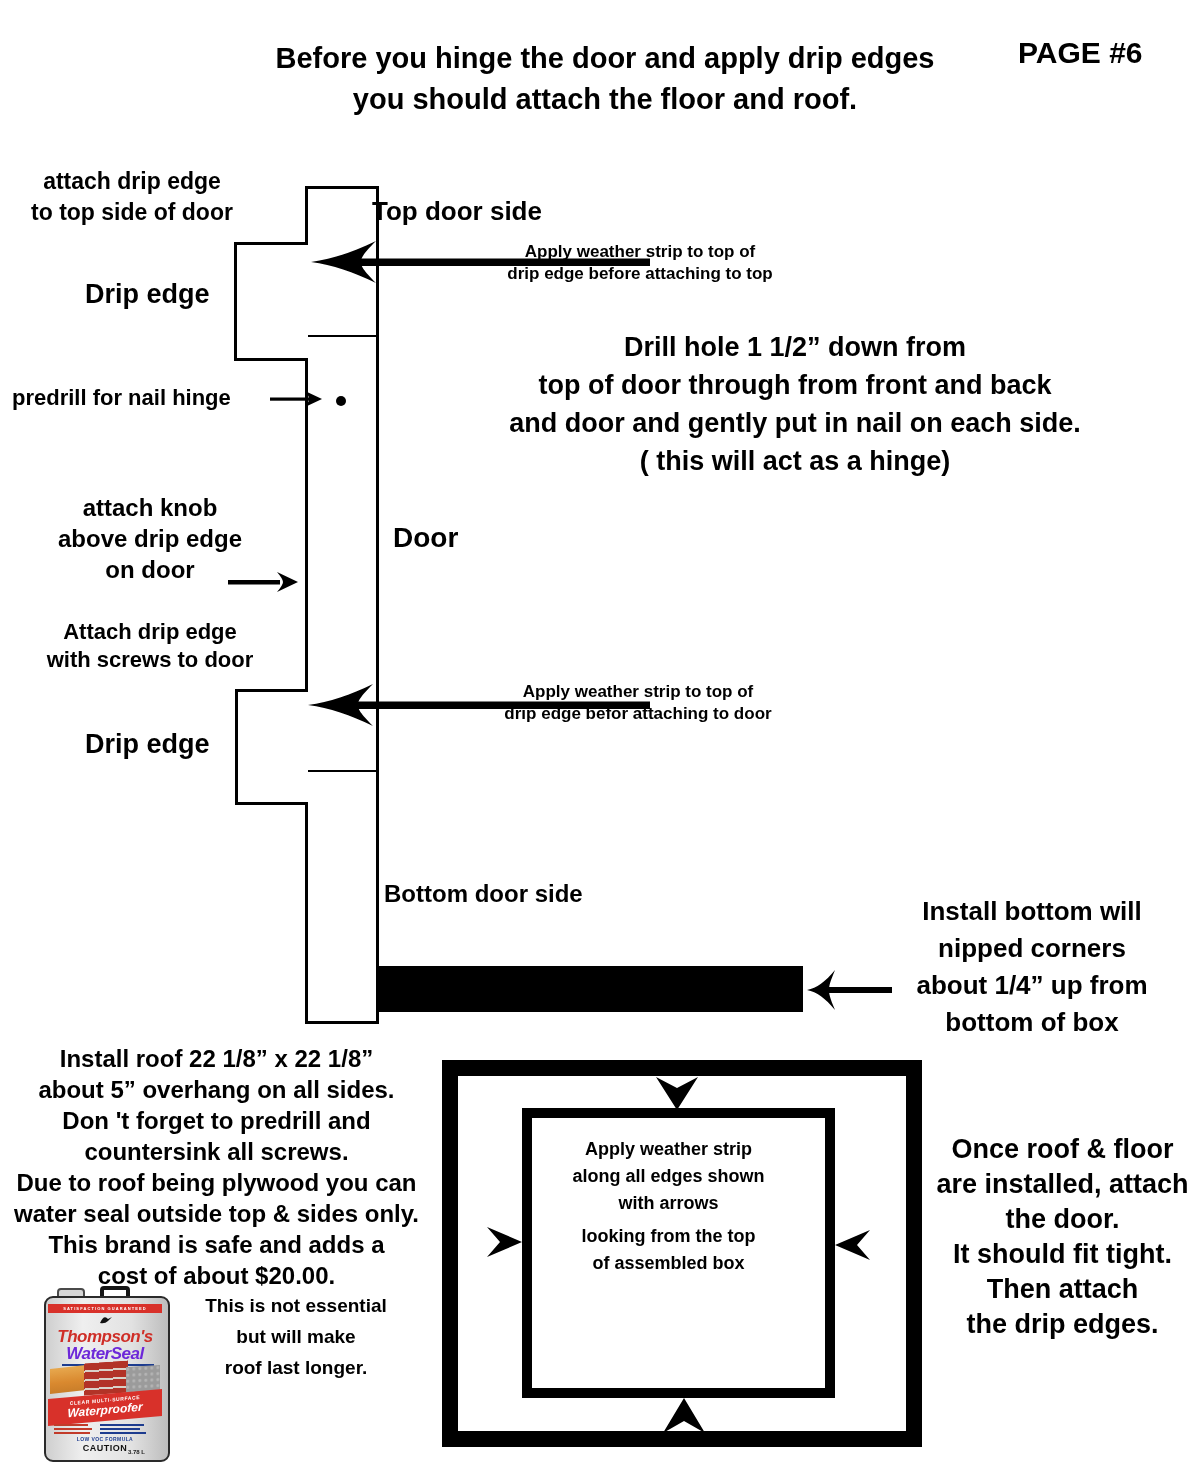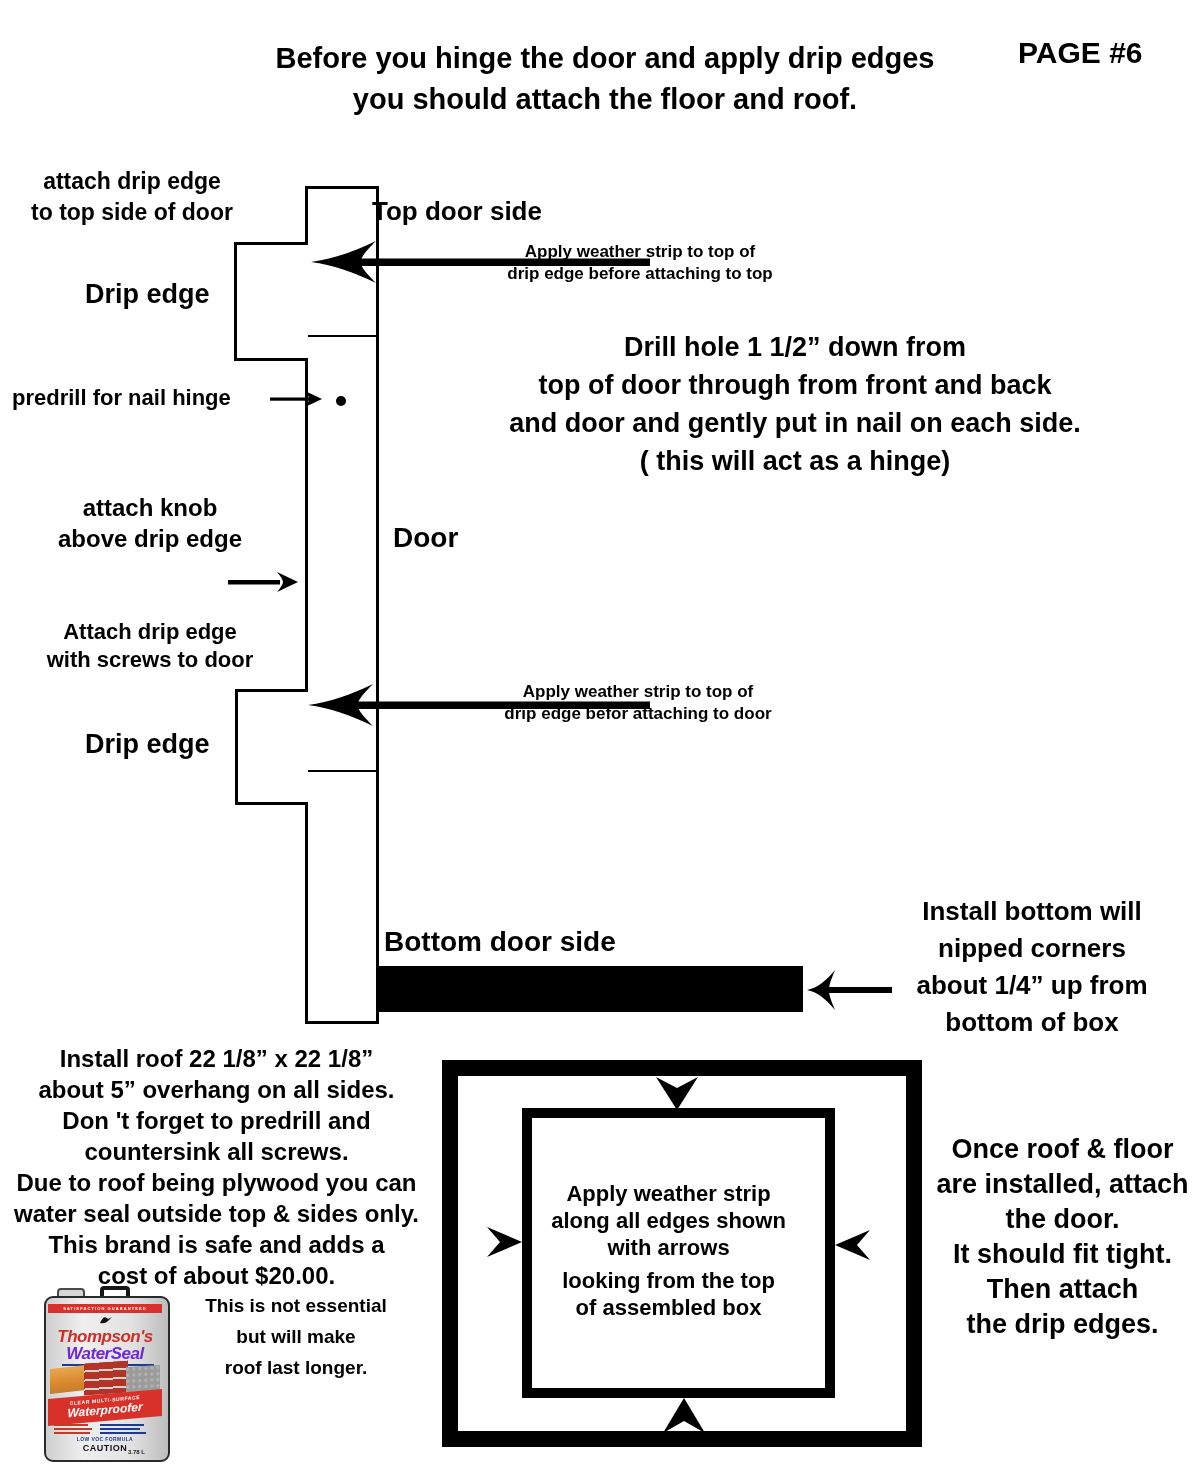--- a/index.html
+++ b/index.html
@@ -86,20 +86,21 @@
 
   <div class="abs ctr" style="left:8px;top:166px;width:248px;font-size:23px;line-height:31px;">
     <div class="nw">attach drip edge</div>
     <div class="nw">to top side of door</div>
   </div>
   <div class="lbl" style="left:85px;top:279px;font-size:27px;">Drip edge</div>
   <div class="lbl" style="left:12px;top:385px;font-size:22px;">predrill for nail hinge</div>
   <div class="abs ctr" style="left:25px;top:492px;width:250px;font-size:24px;line-height:31px;">
     <div class="nw">attach knob</div>
     <div class="nw">above drip edge</div>
+    <div class="nw">on door</div>
   </div>
   <div class="abs ctr" style="left:30px;top:618px;width:240px;font-size:22px;line-height:28px;">
     <div class="nw">Attach drip edge</div>
     <div class="nw">with screws  to door</div>
   </div>
   <div class="lbl" style="left:85px;top:729px;font-size:27px;">Drip edge</div>
 
   <div class="lbl" style="left:372px;top:196px;font-size:26px;">Top door side</div>
   <div class="abs ctr" style="left:470px;top:241px;width:340px;font-size:17px;line-height:22px;">
     <div class="nw">Apply weather strip to top of</div>
@@ -109,21 +110,21 @@
     <div class="nw">Drill hole 1 1/2” down from</div>
     <div class="nw">top of door through from front and back</div>
     <div class="nw">and door and gently put in nail on each side.</div>
     <div class="nw">( this will act as a hinge)</div>
   </div>
   <div class="lbl" style="left:393px;top:522px;font-size:28px;">Door</div>
   <div class="abs ctr" style="left:468px;top:681px;width:340px;font-size:17px;line-height:22px;">
     <div class="nw">Apply weather strip to top of</div>
     <div class="nw">drip edge befor attaching to door</div>
   </div>
-  <div class="lbl" style="left:384px;top:926px;font-size:28px;">Bottom door side</div>
+  <div class="lbl" style="left:384px;top:880px;font-size:24px;">Bottom door side</div>
   <div class="abs ctr" style="left:882px;top:893px;width:300px;font-size:26px;line-height:37px;">
     <div class="nw">Install bottom will</div>
     <div class="nw">nipped corners</div>
     <div class="nw">about 1/4” up from</div>
     <div class="nw">bottom of box</div>
   </div>
 
   <div class="abs ctr" style="left:0px;top:1043px;width:433px;font-size:24px;line-height:31px;">
     <div class="nw">Install roof 22 1/8” x 22 1/8”</div>
     <div class="nw">about 5” overhang on all sides.</div>
@@ -177,21 +178,21 @@
   </svg>
   <svg class="abs" style="left:663px;top:1398px;" width="42" height="35" viewBox="0 0 42 35">
     <path d="M21,0 L42,35 L21,23 L0,35 Z" fill="#000"></path>
   </svg>
   <svg class="abs" style="left:487px;top:1227px;" width="35" height="30" viewBox="0 0 35 30">
     <path d="M35,15 L0,0 L13,15 L0,30 Z" fill="#000"></path>
   </svg>
   <svg class="abs" style="left:835px;top:1230px;" width="35" height="30" viewBox="0 0 35 30">
     <path d="M0,15 L35,0 L22,15 L35,30 Z" fill="#000"></path>
   </svg>
-  <div class="abs ctr" style="left:532px;top:1136px;width:273px;font-size:22px;line-height:27px;margin-top:44px;">
+  <div class="abs ctr" style="left:532px;top:1136px;width:273px;font-size:18px;line-height:27px;">
     <div class="nw">Apply weather strip</div>
     <div class="nw">along all edges shown</div>
     <div class="nw">with arrows</div>
     <div class="nw" style="margin-top:6px;">looking from the top</div>
     <div class="nw">of assembled box</div>
   </div>
 
   <div class="abs ctr" style="left:925px;top:1132px;width:275px;font-size:27px;line-height:35px;">
     <div class="nw">Once roof &amp; floor</div>
     <div class="nw">are installed, attach</div>

